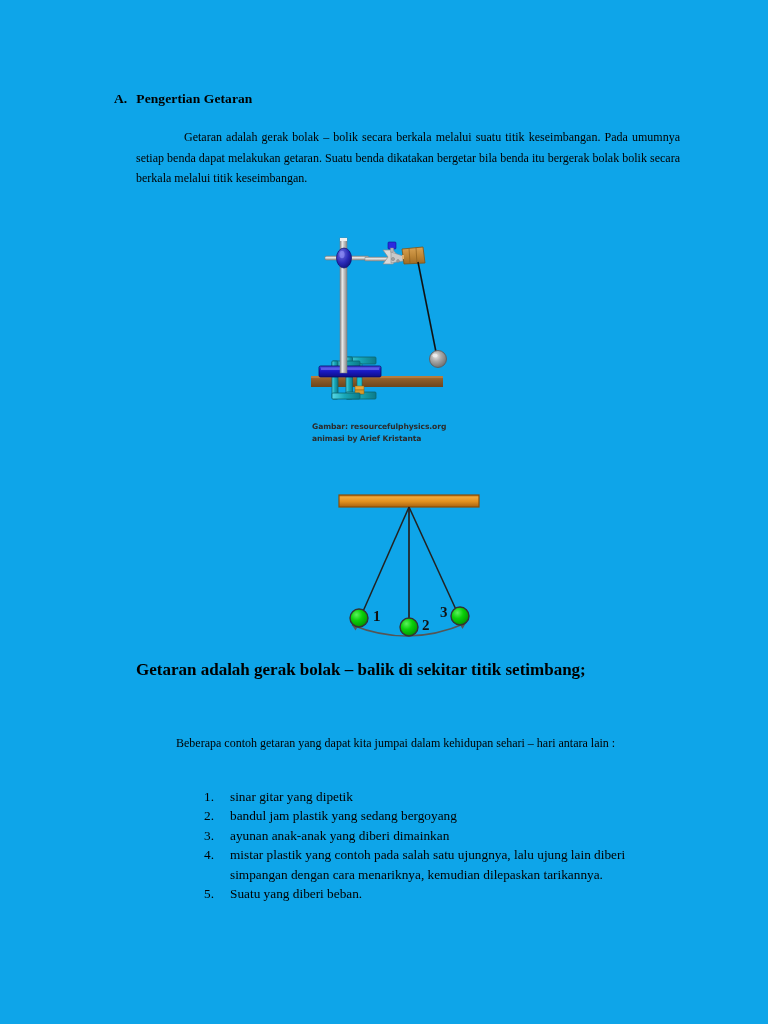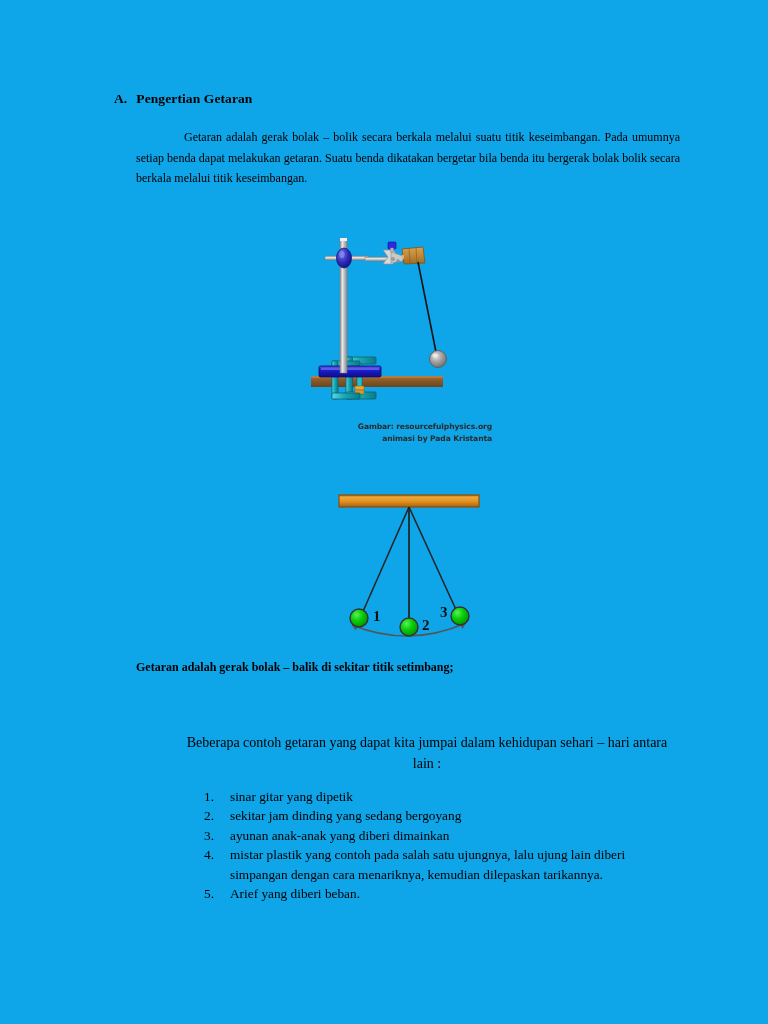--- a/index.html
+++ b/index.html
@@ -61,53 +61,52 @@
     position: absolute;
     left: 312px;
     top: 421px;
     width: 180px;
     font-family: "DejaVu Sans", sans-serif;
     font-size: 7.6px;
     font-weight: bold;
     color: #2b2b2b;
     line-height: 11.5px;
     letter-spacing: -0.1px;
-    text-align: right;
   }
 
   
   .fig2 {
     position: absolute;
     left: 330px;
     top: 488px;
     width: 160px;
     height: 152px;
   }
   .fig2 svg { display: block; }
 
   
   .bold-line {
     position: absolute;
-    font-size: 12px;
+    font-size: 17px;
     font-weight: bold;
     white-space: nowrap;
   }
   .bold-line-1 { left: 136px; top: 660px; }
   .bold-line-2 { left: 136px; top: 696px; }
   .bold-line-2 .num { margin-right: 18px; }
 
   
   .examples-intro {
     position: absolute;
     left: 176px;
     top: 733px;
     width: 502px;
-    font-size: 14px;
+    font-size: 12px;
     line-height: 20.5px;
-    text-align: center;
+    text-align: left;
   }
 
   
   .ex-list {
     position: absolute;
     left: 204px;
     top: 787px;
     width: 470px;
     font-size: 13.3px;
     line-height: 19.4px;
@@ -229,21 +228,21 @@
 
       <line x1="113" y1="34" x2="131" y2="124" stroke="#111111" stroke-width="1.6"></line>
 
       <circle cx="133" cy="131" r="8.5" fill="url(#bobGrad)" stroke="#5e5e5e" stroke-width="0.9"></circle>
       <ellipse cx="130" cy="127.5" rx="2.6" ry="2" fill="#f2f2f2" opacity="0.75"></ellipse>
     </svg>
   </div>
 
   <div class="fig1-caption">
     <div>Gambar: resourcefulphysics.org</div>
-    <div>animasi by Pada Kristanta</div>
+    <div>animasi by Arief Kristanta</div>
   </div>
 
   <div class="fig2">
     <svg width="160" height="152" viewBox="0 0 160 152" xmlns="http://www.w3.org/2000/svg">
       <defs>
         <linearGradient id="barGrad" x1="0" y1="0" x2="0" y2="1">
           <stop offset="0%" stop-color="#b06a10"></stop>
           <stop offset="18%" stop-color="#f0a83a"></stop>
           <stop offset="55%" stop-color="#e09020"></stop>
           <stop offset="100%" stop-color="#a86210"></stop>
@@ -282,29 +281,29 @@
 
   <div class="examples-intro">Beberapa contoh getaran yang dapat kita jumpai dalam kehidupan sehari – hari antara lain :</div>
 
   <div class="ex-list">
     <div class="ex-item">
       <span class="ex-num">1.</span>
       <span class="ex-text">sinar gitar yang dipetik</span>
     </div>
     <div class="ex-item">
       <span class="ex-num">2.</span>
-      <span class="ex-text"> sekitar jam dinding yang sedang bergoyang</span>
+      <span class="ex-text"> bandul jam plastik yang sedang bergoyang</span>
     </div>
     <div class="ex-item">
       <span class="ex-num">3.</span>
       <span class="ex-text">ayunan anak-anak yang diberi dimainkan</span>
     </div>
     <div class="ex-item">
       <span class="ex-num">4.</span>
       <span class="ex-text">mistar plastik yang contoh pada salah satu ujungnya, lalu ujung lain diberi simpangan dengan cara menariknya, kemudian dilepaskan tarikannya.</span>
     </div>
     <div class="ex-item">
       <span class="ex-num">5.</span>
-      <span class="ex-text">Arief yang diberi beban.</span>
+      <span class="ex-text">Suatu yang diberi beban.</span>
     </div>
   </div>
 
 </div>
 
 </body></html>

